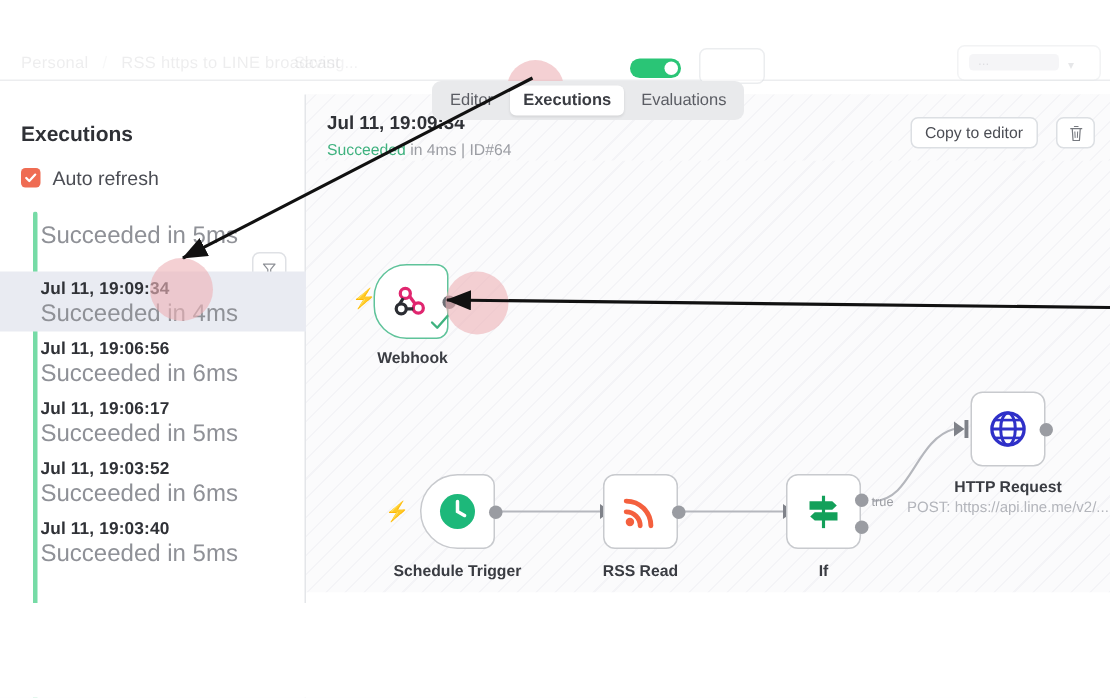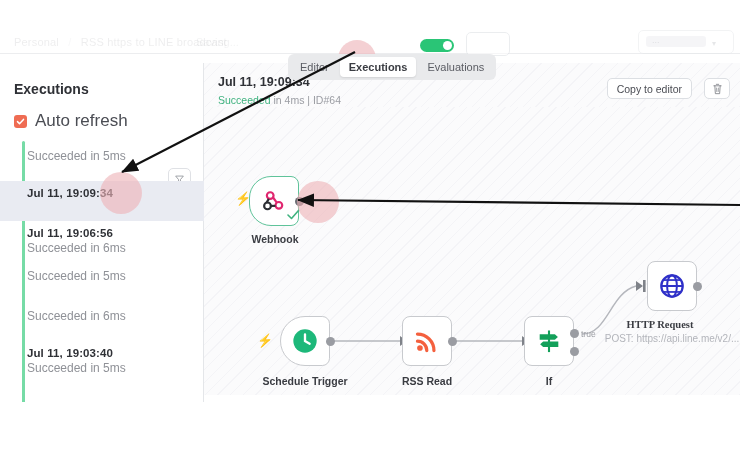--- a/index.html
+++ b/index.html
@@ -73,41 +73,41 @@
   }
   .sb-title { position:absolute; left:14px; top:18px; font-size:14px; color:#2f3136; font-weight:600;}
   .autorefresh-row {
     position:absolute; left:14px; top:48px; display:flex; align-items:center; gap:8px;
   }
   .cb {
     width:13px; height:13px; background:#ef6c53; border-radius:3px;
     display:flex; align-items:center; justify-content:center;
   }
   .cb svg { display:block; }
-  .ar-label { font-size:17px; color:#4b4d54;text-align:center; }
+  .ar-label { font-size:13px; color:#4b4d54;text-align:center; }
   .filter-btn {
     position:absolute; left:168px; top:105px; width:23px; height:23px;
     border:1px solid #dfe1e5; border-radius:5px; background:#fff;
     display:flex; align-items:center; justify-content:center; cursor:pointer;
   }
 
   .exec-list {
     position:absolute; left:0; top:78px; width:204px; height:324px;
     overflow:hidden;
   }
   .green-rail {
     position:absolute; left:22px; top:0px; width:2.5px; height:327px;
     background:#76dba6; border-radius:2px;
   }
   .exec-item {
     position:relative; height:40px; padding:6px 0 0 27px; cursor:pointer;
   }
   .exec-item.selected { background:#e9ebf2; }
   .exec-date { font-size:11.5px; color:#2f3136; font-weight:600; letter-spacing:.1px;}
-  .exec-status { font-size:12px; color:#8f9197; margin-top:2px; }
+  .exec-status { font-size:16px; color:#8f9197; margin-top:2px; }
 
   
   .canvas {
     position:absolute; left:204px; top:63px; width:536px; height:332px;
     background:#fbfbfc; overflow:hidden;
     background-image: repeating-linear-gradient(
       -45deg, #f4f4f7 0px, #f4f4f7 1px, #fbfbfc 1px, #fbfbfc 9px);
   }
   .canvas-header {
     position:absolute; left:204px; top:63px; width:536px; height:44px;
@@ -213,29 +213,32 @@
     </div>
 
     <div class="exec-list">
       <div class="green-rail"></div>
 
       <div class="exec-item">
         <div class="exec-status">Succeeded in 5ms</div>
       </div>
       <div class="exec-item selected">
         <div class="exec-date">Jul 11, 19:09:34</div>
+        <div class="exec-status">Succeeded in 4ms</div>
       </div>
       <div class="exec-item">
         <div class="exec-date">Jul 11, 19:06:56</div>
         <div class="exec-status">Succeeded in 6ms</div>
       </div>
       <div class="exec-item">
+        <div class="exec-date">Jul 11, 19:06:17</div>
         <div class="exec-status">Succeeded in 5ms</div>
       </div>
       <div class="exec-item">
+        <div class="exec-date">Jul 11, 19:03:52</div>
         <div class="exec-status">Succeeded in 6ms</div>
       </div>
       <div class="exec-item">
         <div class="exec-date">Jul 11, 19:03:40</div>
         <div class="exec-status">Succeeded in 5ms</div>
       </div>
     </div>
   </div>
 
   <div class="canvas">
@@ -307,21 +310,21 @@
     <div class="node" style="left:443px; top:198px;">
       <svg width="28" height="28" viewBox="0 0 24 24">
         <circle cx="12" cy="12" r="9.2" fill="none" stroke="#2f30c8" stroke-width="1.9"></circle>
         <ellipse cx="12" cy="12" rx="4.2" ry="9.2" fill="none" stroke="#2f30c8" stroke-width="1.7"></ellipse>
         <line x1="2.9" y1="12" x2="21.1" y2="12" stroke="#2f30c8" stroke-width="1.7"></line>
         <line x1="4.4" y1="6.9" x2="19.6" y2="6.9" stroke="#2f30c8" stroke-width="1.5"></line>
         <line x1="4.4" y1="17.1" x2="19.6" y2="17.1" stroke="#2f30c8" stroke-width="1.5"></line>
       </svg>
     </div>
     <div class="port" style="left:489px; top:219px;"></div>
-    <div class="node-label" style="left:456px; top:256px;font-family:Liberation Serif, serif;">HTTP Request</div>
+    <div class="node-label" style="left:468px; top:256px;">HTTP Request</div>
     <div class="node-sub" style="left:468px; top:270px;">POST: https://api.line.me/v2/...</div>
   </div>
 
   <div class="canvas-header">
     <div class="ch-date">Jul 11, 19:09:34</div>
     <div class="ch-sub">
       <span class="ok">Succeeded</span><span> in 4ms | ID#64</span>
     </div>
     <div class="copy-btn">Copy to editor</div>
     <div class="trash-btn">

